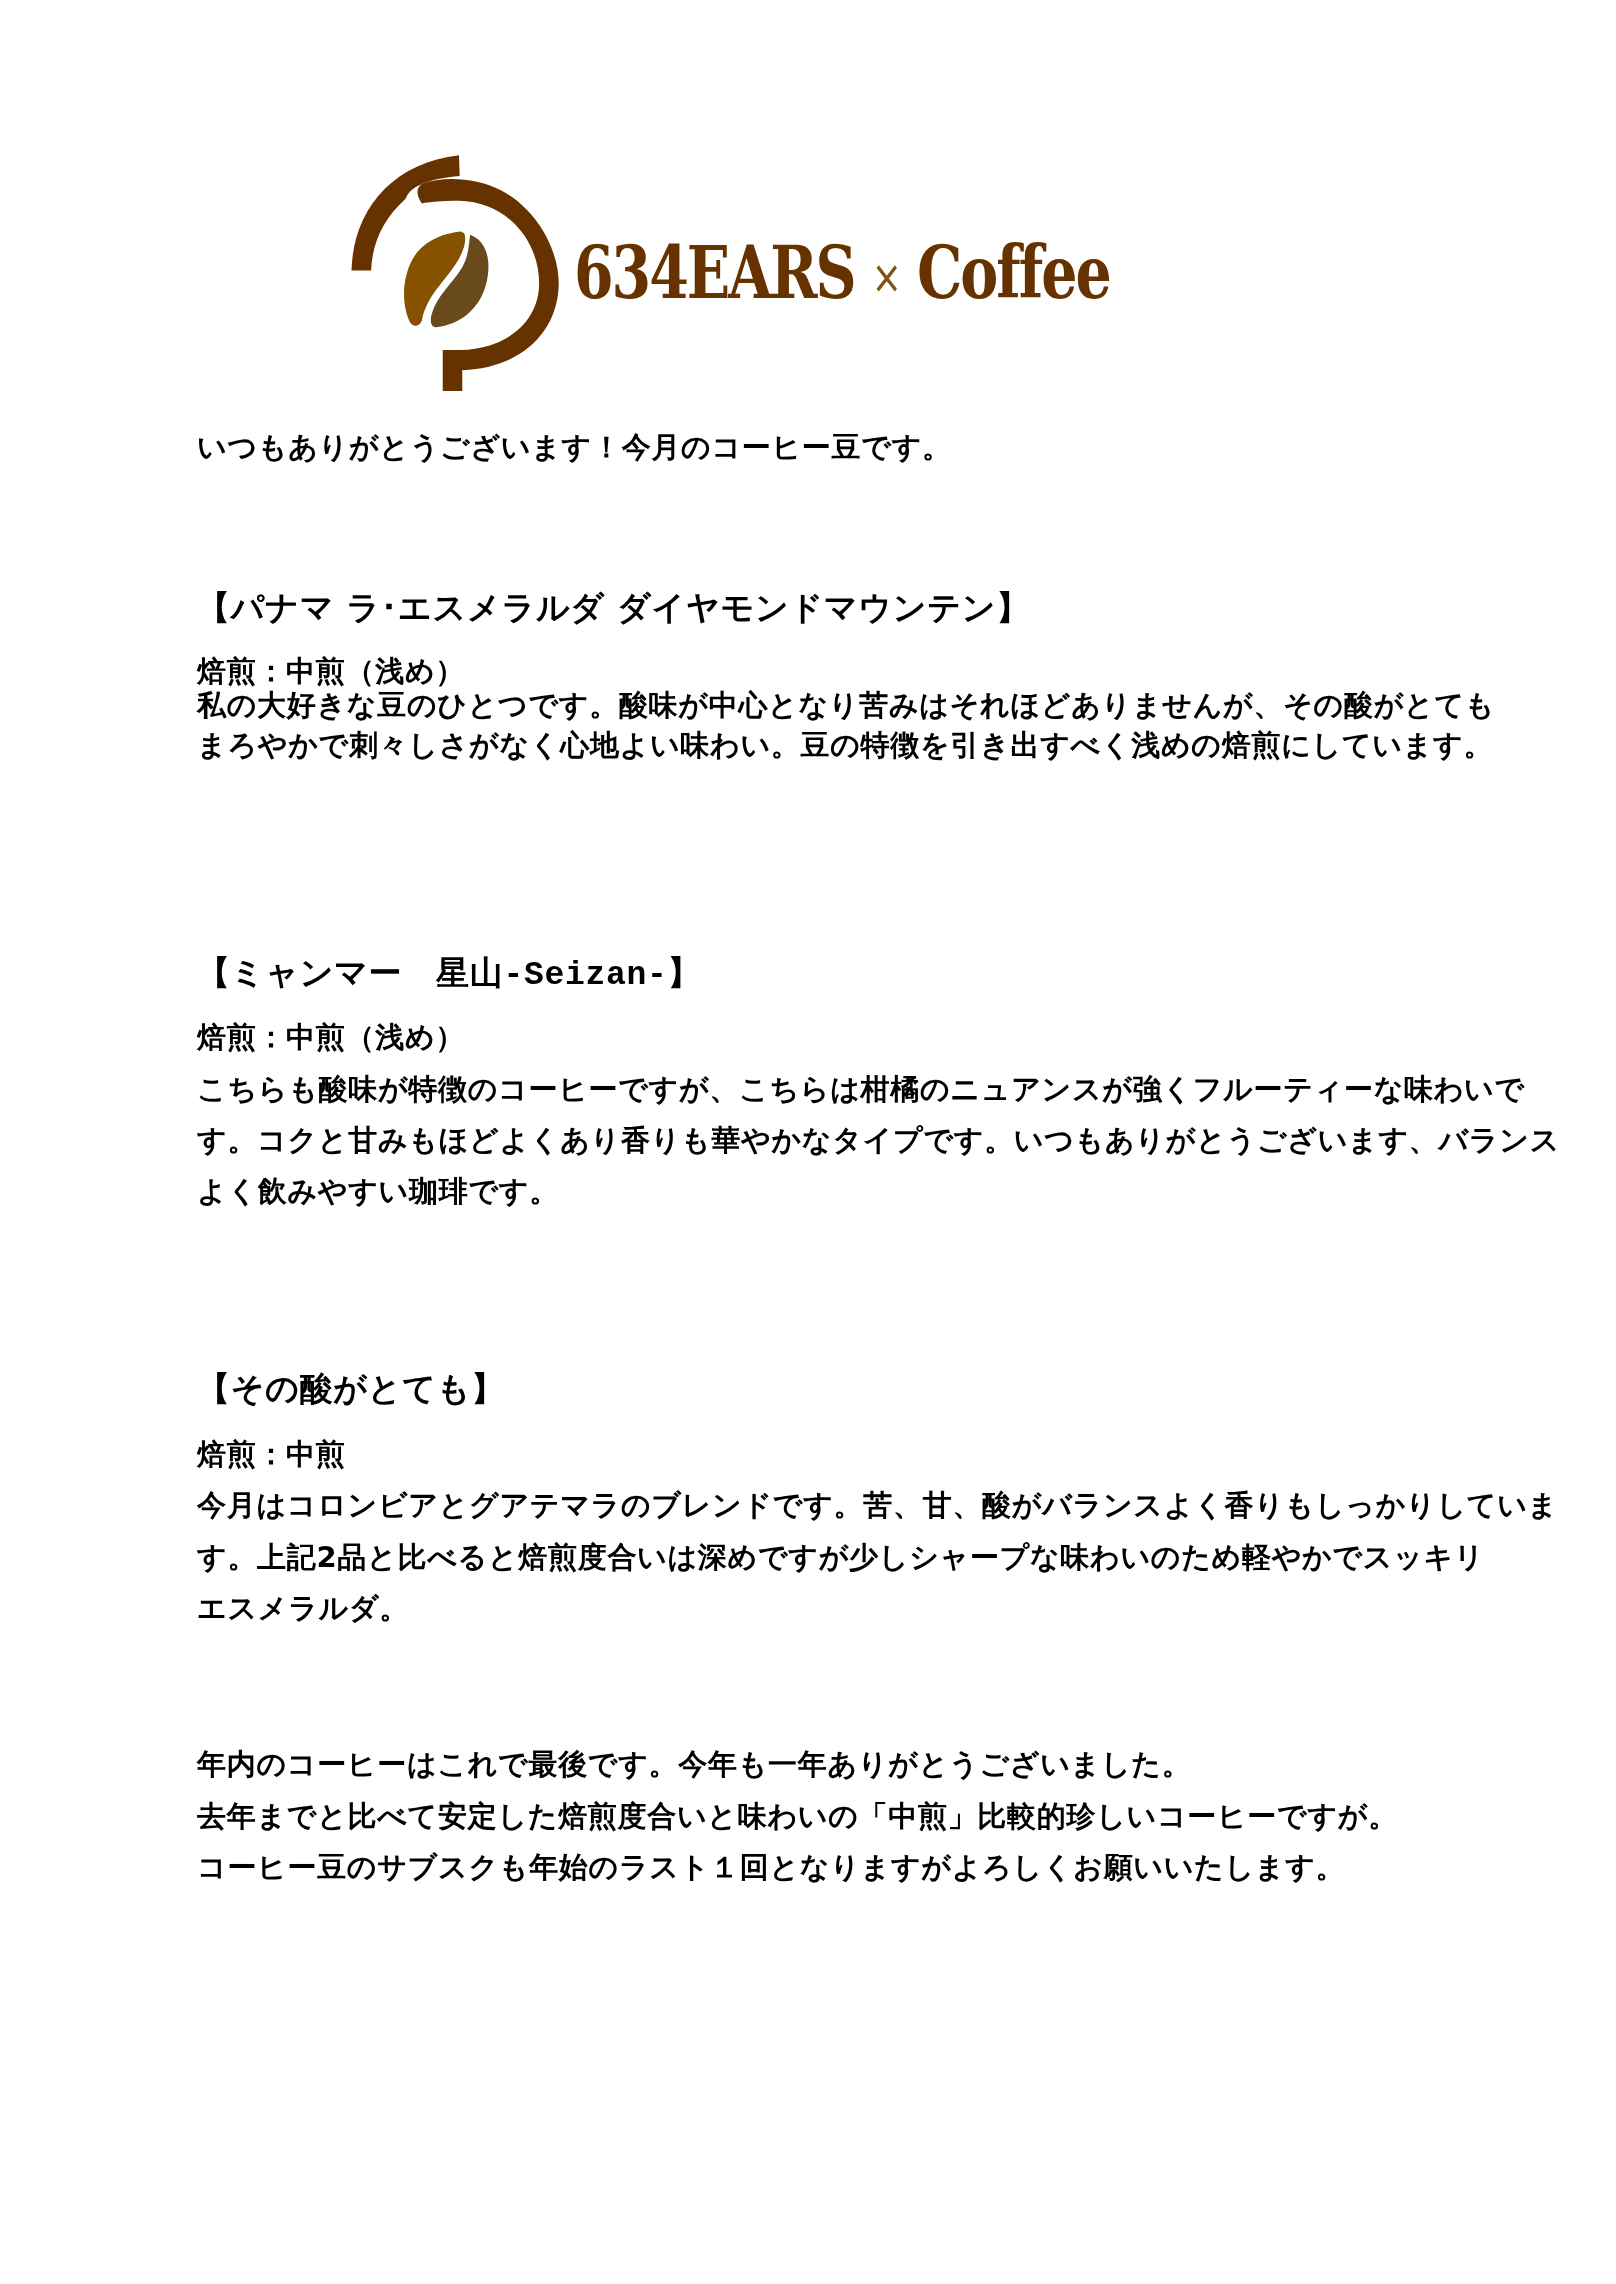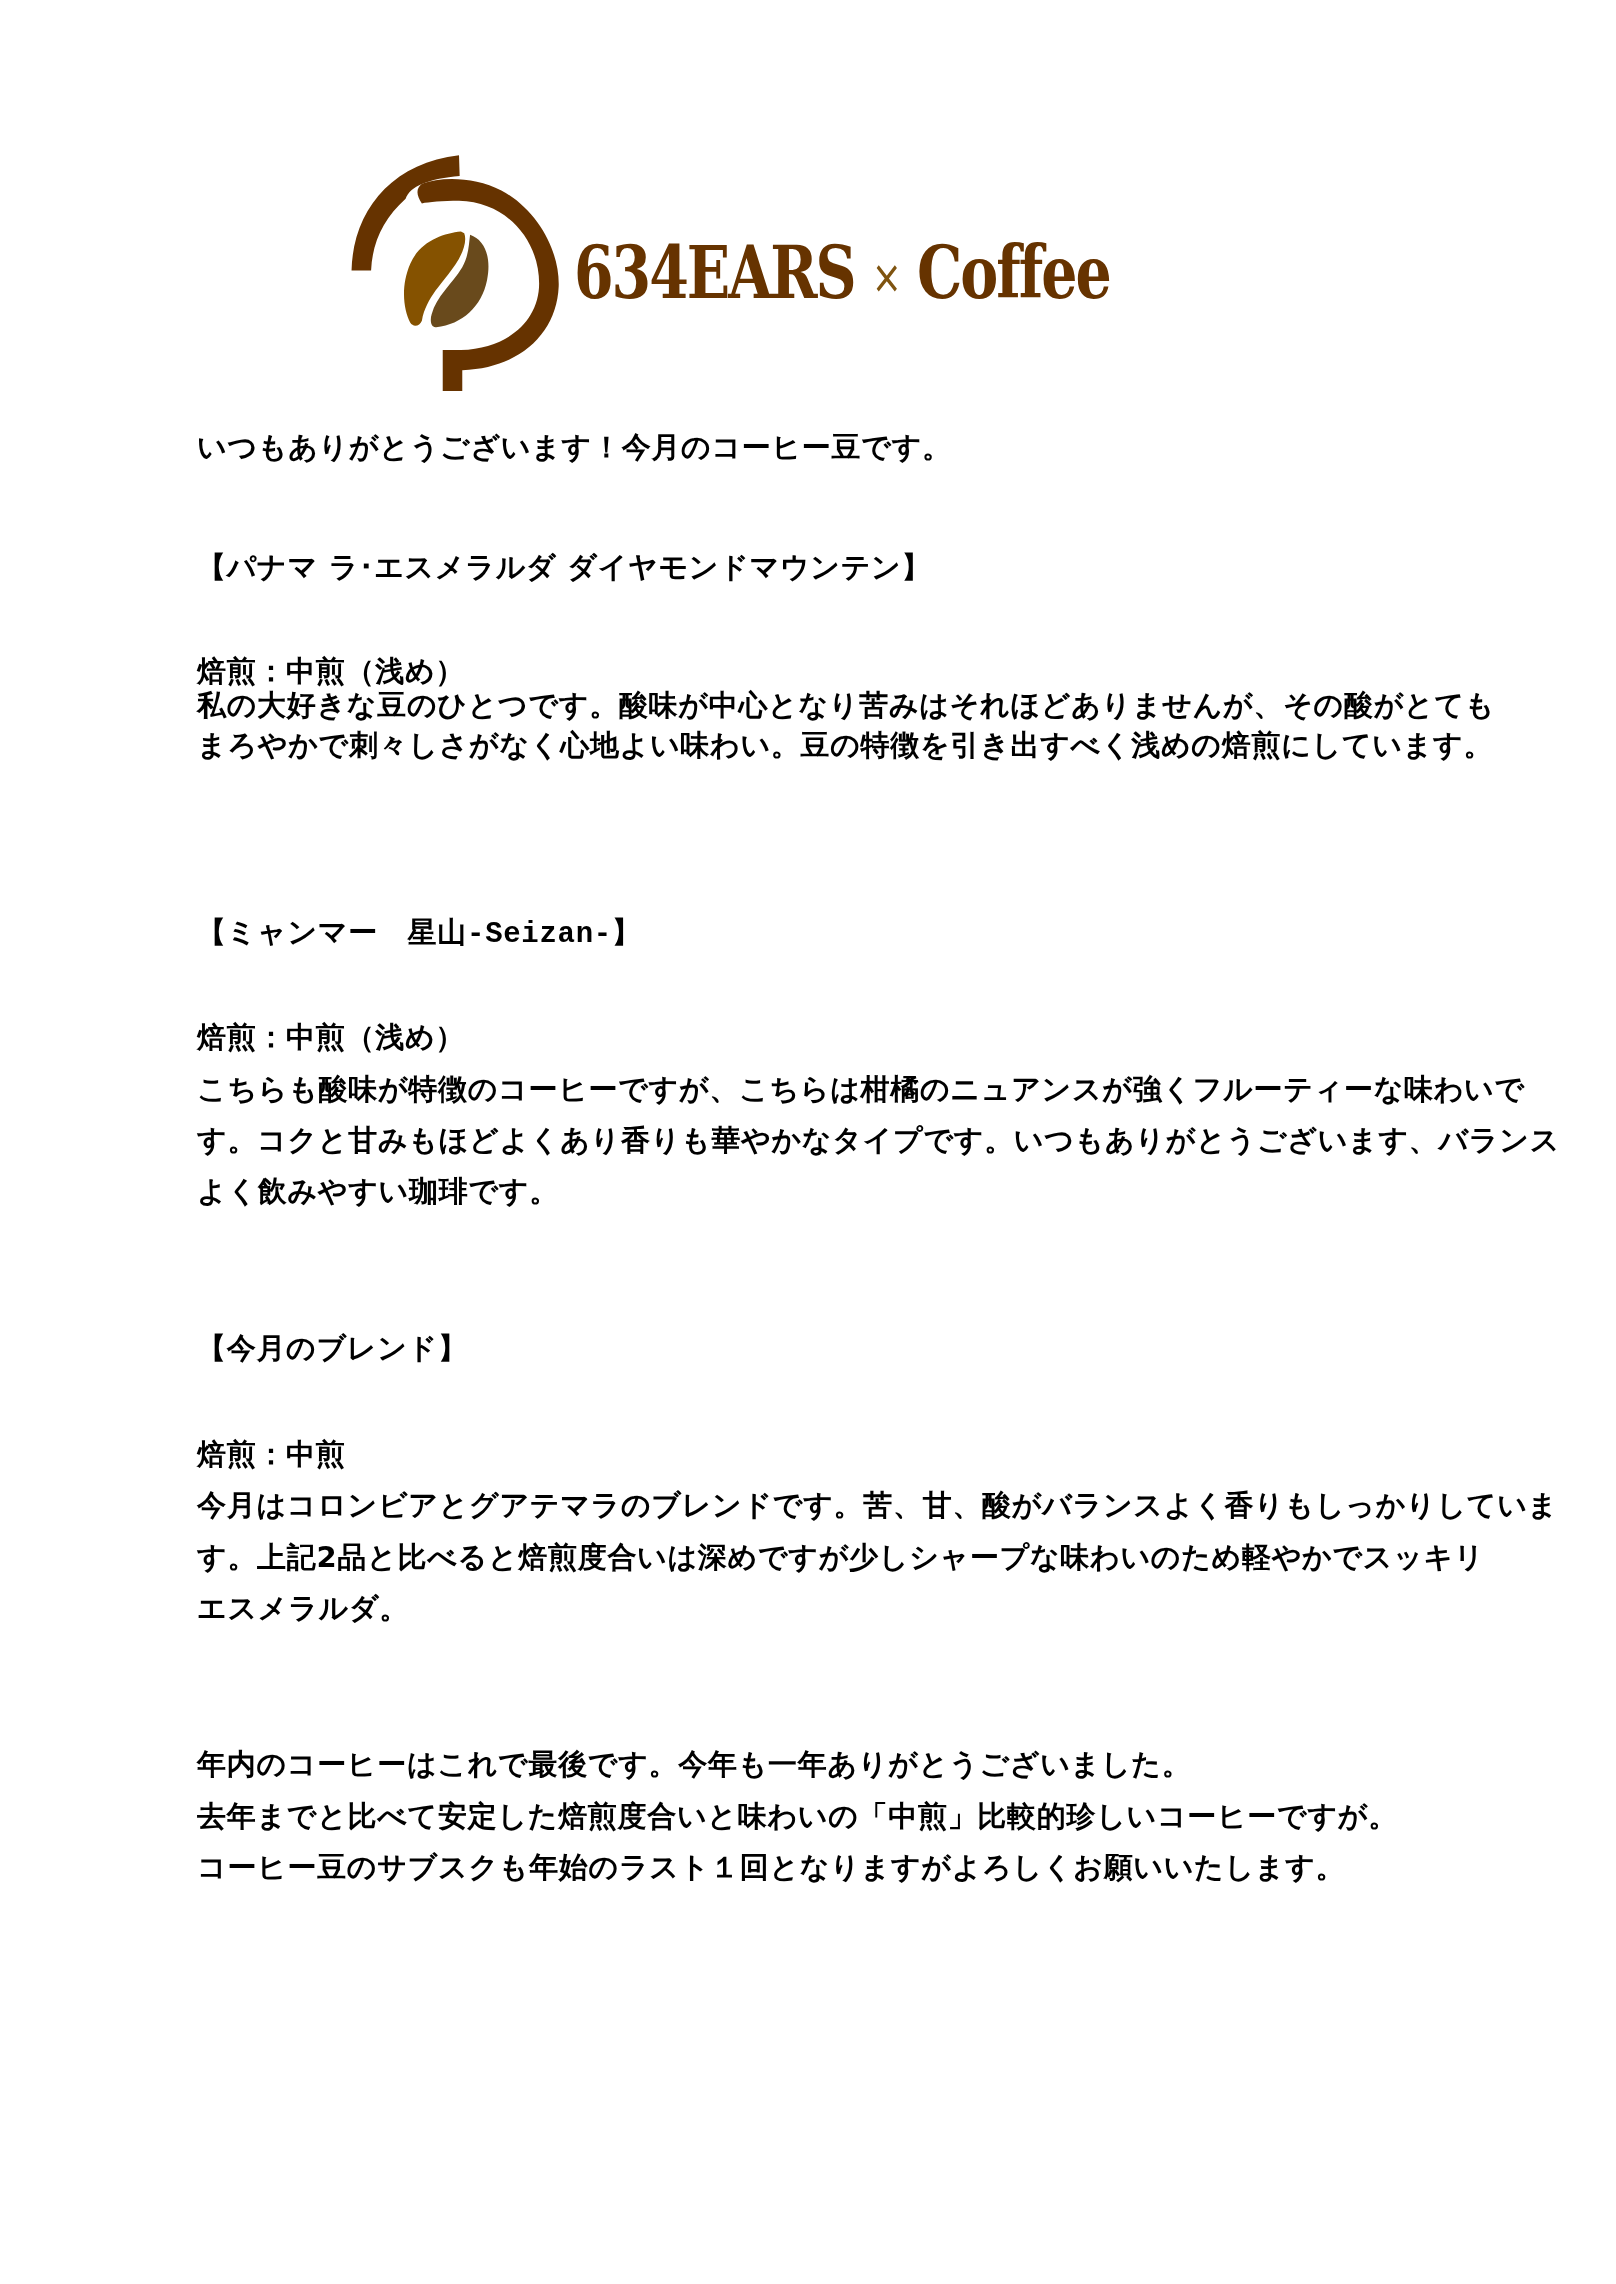--- a/index.html
+++ b/index.html
@@ -8,21 +8,21 @@
     .logo { position: absolute; left: 345px; top: 150px; width: 950px; height: 247px; }
     .logo-mark { position: absolute; left: 0; top: 0; width: 215px; height: 241px; }
     .wordmark { position: absolute; left: 229px; top: 77px; height: 91px; white-space: nowrap;
                 font-family: "DejaVu Serif", "Liberation Serif", serif; font-weight: bold;
                 color: #663300; font-size: 73px; line-height: 91px; letter-spacing: -2.6px;
                 transform: scaleX(0.78); transform-origin: left center; }
     .wordmark .times { color: #7f5410; font-weight: normal; font-size: 46px; margin: 0 22px;
                        font-family: "DejaVu Sans", sans-serif; vertical-align: 5.2px; }
     .line { position: absolute; left: 197px; white-space: nowrap; font-size: 29px; line-height: 51px;
             height: 51px; letter-spacing: 0.7px; font-weight: bold; }
-    .heading { font-weight: bold; font-size: 29px; }
+    .heading { font-weight: bold; font-size: 33px; margin-top: 40px; }
     .heading .latin { font-family: Liberation Mono, monospace; font-weight: bold; }
   </style>
 </head>
 <body>
 
 <div class="logo">
   <svg class="logo-mark" viewBox="0 0 330 370" xmlns="http://www.w3.org/2000/svg">
 
     <path d="M10 185 C 12 95, 70 20, 175 8 L 176 40 C 130 44, 100 55, 93 75
              C 60 105, 42 140, 40 185 Z" fill="#663300"></path>
@@ -51,21 +51,21 @@
 <div class="line" style="top:646px">焙煎：中煎（浅め）</div>
 <div class="line" style="top:680px">私の大好きな豆のひとつです。酸味が中心となり苦みはそれほどありませんが、その酸がとても</div>
 <div class="line" style="top:720px">まろやかで刺々しさがなく心地よい味わい。豆の特徴を引き出すべく浅めの焙煎にしています。</div>
 
 <div class="line heading" style="top:907px"><span>【ミャンマー　星山</span><span class="latin">-Seizan-</span><span>】</span></div>
 <div class="line" style="top:1012px">焙煎：中煎（浅め）</div>
 <div class="line" style="top:1064px">こちらも酸味が特徴のコーヒーですが、こちらは柑橘のニュアンスが強くフルーティーな味わいで</div>
 <div class="line" style="top:1115px">す。コクと甘みもほどよくあり香りも華やかなタイプです。いつもありがとうございます、バランス</div>
 <div class="line" style="top:1166px">よく飲みやすい珈琲です。</div>
 
-<div class="line heading" style="top:1323px">【今月のブレンド】</div>
+<div class="line heading" style="top:1323px">【その酸がとても】</div>
 <div class="line" style="top:1429px">焙煎：中煎</div>
 <div class="line" style="top:1480px">今月はコロンビアとグアテマラのブレンドです。苦、甘、酸がバランスよく香りもしっかりしていま</div>
 <div class="line" style="top:1532px">す。上記2品と比べると焙煎度合いは深めですが少しシャープな味わいのため軽やかでスッキリ</div>
 <div class="line" style="top:1583px">エスメラルダ。</div>
 
 <div class="line" style="top:1739px">年内のコーヒーはこれで最後です。今年も一年ありがとうございました。</div>
 <div class="line" style="top:1791px">去年までと比べて安定した焙煎度合いと味わいの「中煎」比較的珍しいコーヒーですが。</div>
 <div class="line" style="top:1842px">コーヒー豆のサブスクも年始のラスト１回となりますがよろしくお願いいたします。</div>
 
 

